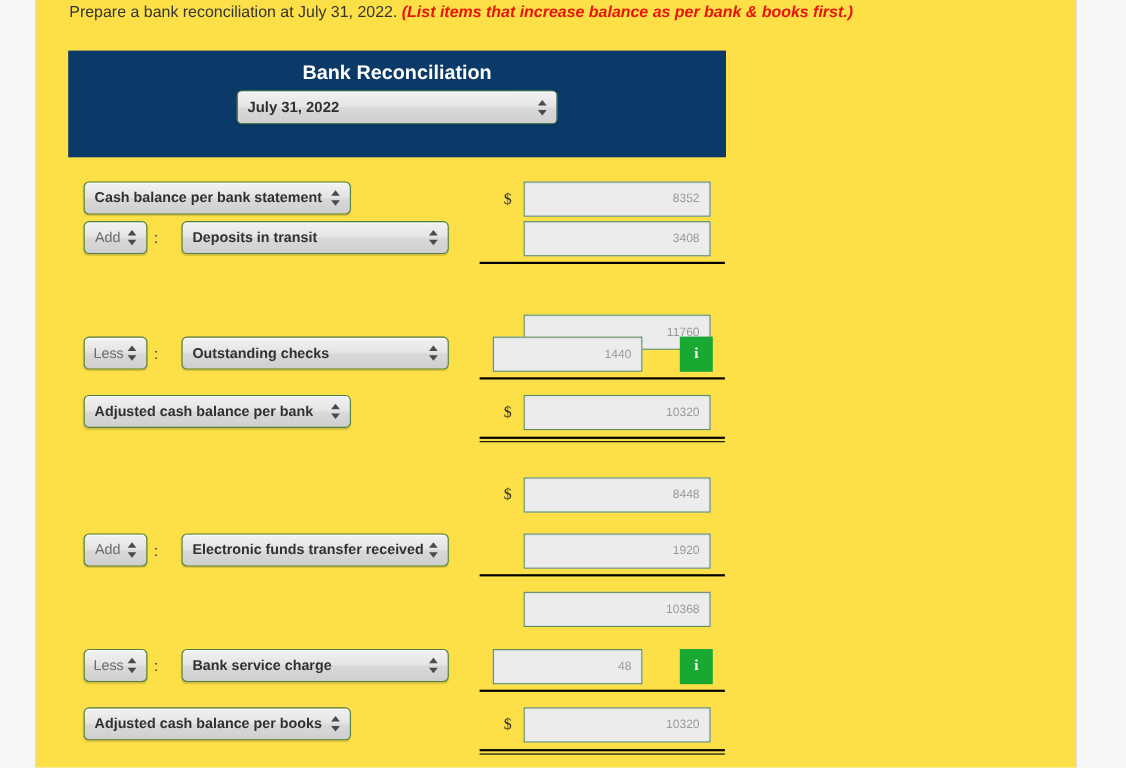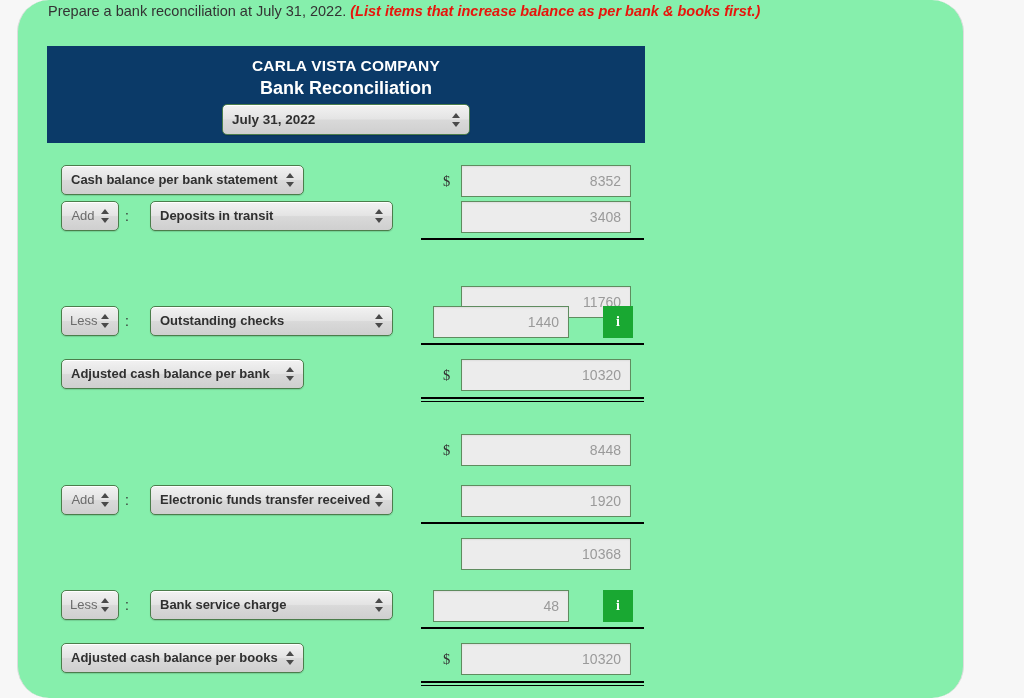--- a/index.html
+++ b/index.html
@@ -13,26 +13,25 @@
 
   #page {
     position: relative;
     width: 1024px; height: 698px;
     background: #f7f7f7;
   }
 
   
   #content-pane {
     position: absolute;
-    left: 17px; top: 0;
+    left: 32px; top: 0;
     width: 947px; height: 698px;
-    background: #86efac;
+    background: #fde047;
     border-left: 1px solid #dddddd;
     border-right: 1px solid #dddddd;
-    border-radius: 32px;
   }
 
   
   #instruction {
     position: absolute;
     left: 30px; top: 3px;
     font-size: 14.5px;
     color: #333333;
     white-space: nowrap;
   }
@@ -101,21 +100,21 @@
   .sel .arrows .up,
   .sel .arrows .dn {
     position: absolute; left: 0;
     width: 0; height: 0;
     border-left: 4.5px solid transparent;
     border-right: 4.5px solid transparent;
   }
   .sel .arrows .up { top: 1px;  border-bottom: 5px solid #4a4a4a; }
   .sel .arrows .dn { bottom: 1px; border-top: 5px solid #4a4a4a; }
 
-  #date-select { width: 248px; height: 31px; line-height: 29px; font-size: 13.5px; }
+  #date-select { width: 292px; height: 31px; line-height: 29px; font-size: 13.5px; }
 
   
   #card-body { position: relative; height: 600px; }
 
   .row { position: absolute; left: 0; width: 598px; height: 34px; }
 
   .label-cell { position: absolute; left: 14px; top: 0; }
   .addless-cell { position: absolute; left: 14px; top: 0; }
   .colon {
     position: absolute; left: 78px; top: 0;
@@ -139,21 +138,21 @@
     width: 170px; height: 32px;
     border: 1px solid #5f8c5f;
     background: #ececec;
     box-shadow: inset 0 1px 2px rgba(0,0,0,.06);
   }
   .amount-box .val {
     display: block;
     text-align: right;
     padding-right: 9px;
     line-height: 30px;
-    font-size: 14px;
+    font-size: 11px;
     color: #9a9a9a;
   }
   .amount-box.with-info { left: 386px; width: 136px; }
   .info-btn {
     position: absolute;
     left: 556px; top: 0;
     width: 30px; height: 32px;
     background: #19a832;
     color: #ffffff;
     font-weight: bold;
@@ -188,21 +187,20 @@
   <div id="content-pane">
 
     <div id="instruction">
       <span>Prepare a bank reconciliation at July 31, 2022.</span>
       <span class="hint">(List items that increase balance as per bank &amp; books first.)</span>
     </div>
 
     <div id="recon-card">
 
       <div id="card-header">
-        <div id="company-name">CARLA VISTA COMPANY</div>
         <div id="statement-title">Bank Reconciliation</div>
         <div id="date-select-wrap">
           <span class="sel" id="date-select">
             <span>July 31, 2022</span>
             <span class="arrows">
                 <i class="up"></i>
                 <i class="dn"></i>
               </span>
           </span>
         </div>

